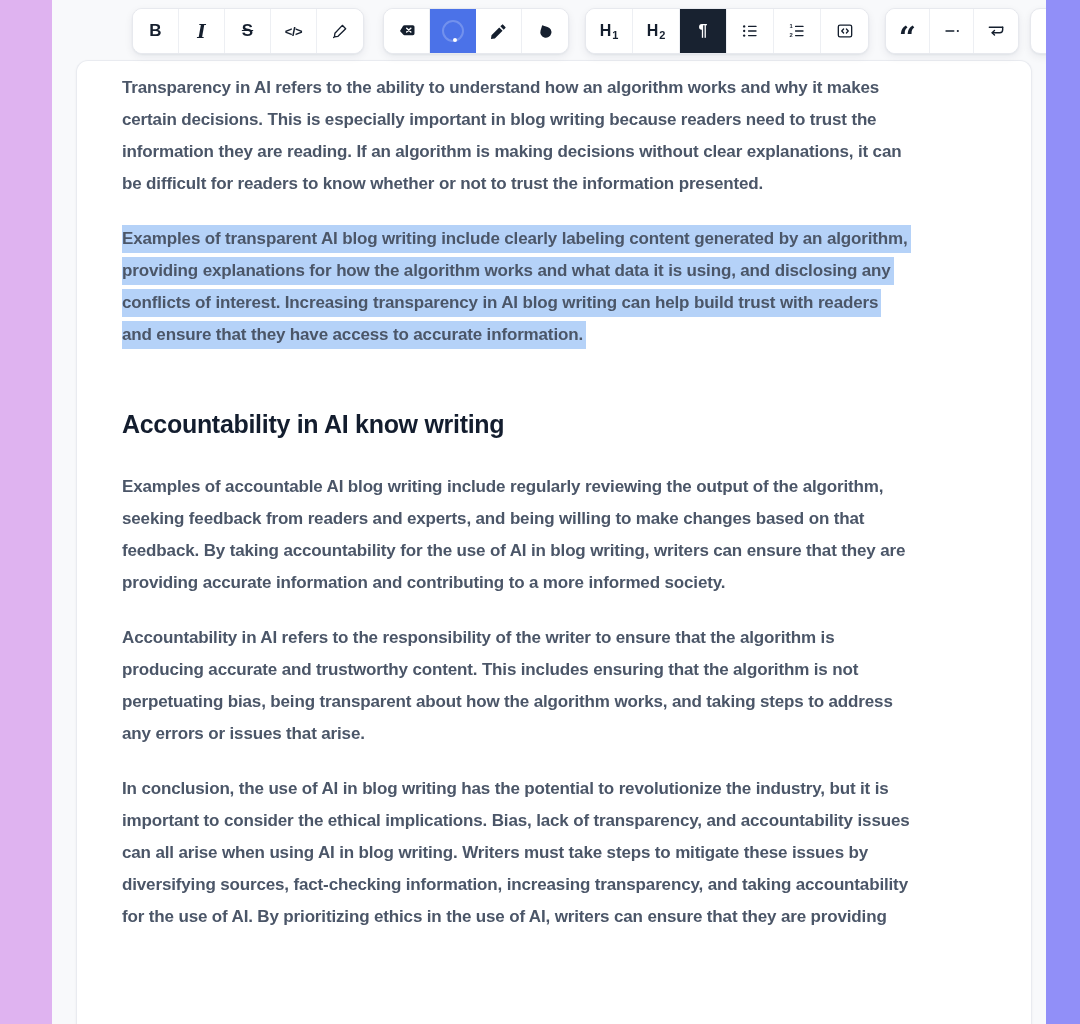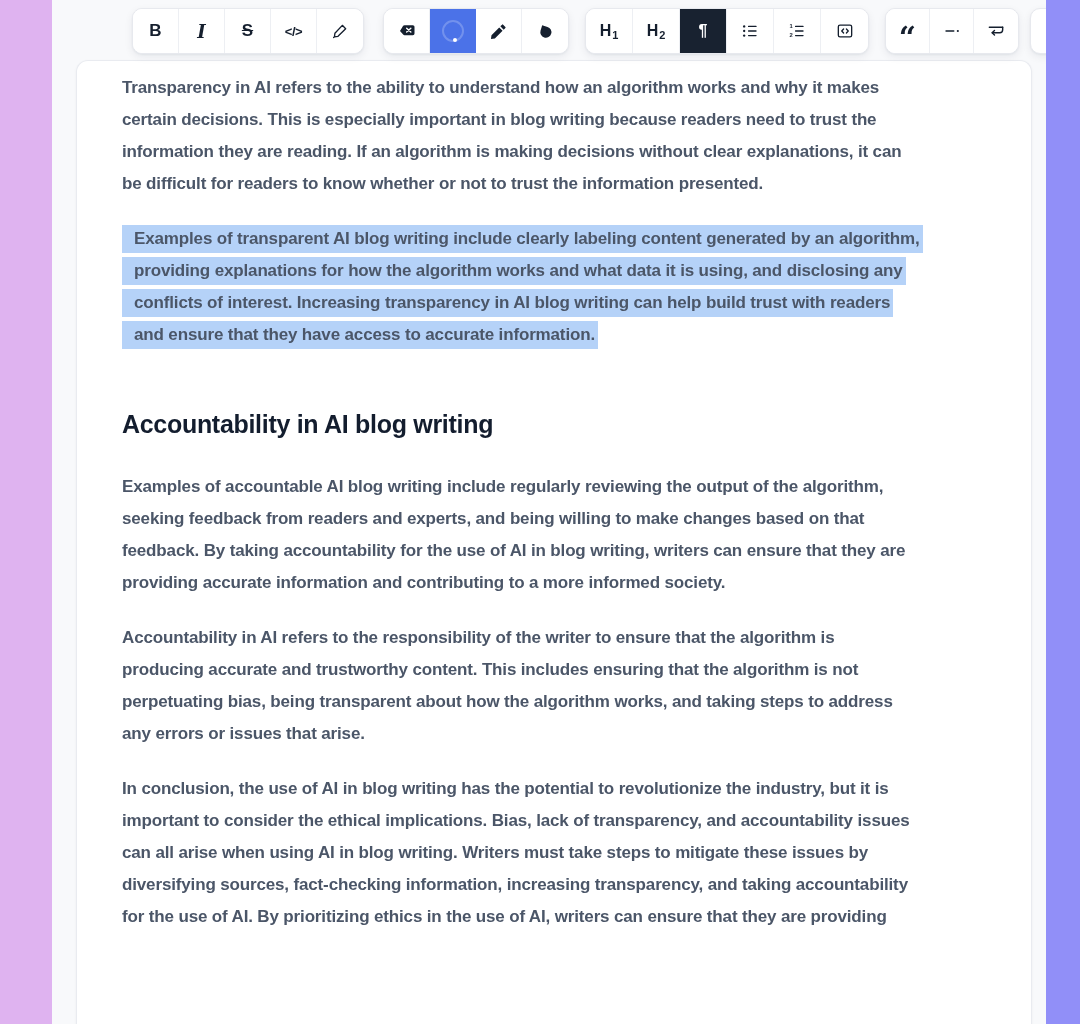--- a/index.html
+++ b/index.html
@@ -30,21 +30,21 @@
     white-space:nowrap;
   }
   .editor p { margin:0 0 23px;font-weight:bold; }
   .editor h2 {
     margin:56px 0 30px;
     font-size:25px; line-height:34px; letter-spacing:-0.3px;
     font-weight:700; color:#131d2e; white-space:nowrap;
   }
   .selection {
     background:#b5d2f8;
-    padding:4px 3px 5px 12px;
+    padding:4px 3px 5px 0;
     -webkit-box-decoration-break:clone; box-decoration-break:clone;
   }
 
   
   .tb-group {
     position:absolute; top:8px; height:46px; display:flex;
     background:#ffffff;
     border:1px solid #e7e9ee; border-radius:10px;
     box-shadow:0 3px 8px rgba(20,30,60,.07), 0 1px 2px rgba(20,30,60,.05);
     overflow:hidden; z-index:40;
@@ -210,21 +210,21 @@
     </span>
   </button>
 </div>
 
 <div class="tb-group g5"></div>
 
 <div class="card">
   <div class="editor">
     <p>Transparency in AI refers to the ability to understand how an algorithm works and why it makes<br>certain decisions. This is especially important in blog writing because readers need to trust the<br>information they are reading. If an algorithm is making decisions without clear explanations, it can<br>be difficult for readers to know whether or not to trust the information presented.</p>
     <p><span class="selection">Examples of transparent AI blog writing include clearly labeling content generated by an algorithm,<br>providing explanations for how the algorithm works and what data it is using, and disclosing any<br>conflicts of interest. Increasing transparency in AI blog writing can help build trust with readers<br>and ensure that they have access to accurate information.</span></p>
-    <h2>Accountability in AI blog writing</h2>
+    <h2>Accountability in AI know writing</h2>
     <p>Examples of accountable AI blog writing include regularly reviewing the output of the algorithm,<br>seeking feedback from readers and experts, and being willing to make changes based on that<br>feedback. By taking accountability for the use of AI in blog writing, writers can ensure that they are<br>providing accurate information and contributing to a more informed society.</p>
     <p>Accountability in AI refers to the responsibility of the writer to ensure that the algorithm is<br>producing accurate and trustworthy content. This includes ensuring that the algorithm is not<br>perpetuating bias, being transparent about how the algorithm works, and taking steps to address<br>any errors or issues that arise.</p>
     <p>In conclusion, the use of AI in blog writing has the potential to revolutionize the industry, but it is<br>important to consider the ethical implications. Bias, lack of transparency, and accountability issues<br>can all arise when using AI in blog writing. Writers must take steps to mitigate these issues by<br>diversifying sources, fact-checking information, increasing transparency, and taking accountability<br>for the use of AI. By prioritizing ethics in the use of AI, writers can ensure that they are providing</p>
   </div>
 </div>
 
 <div class="strip strip-left"></div>
 <div class="strip strip-right"></div>
 
 </body></html>

